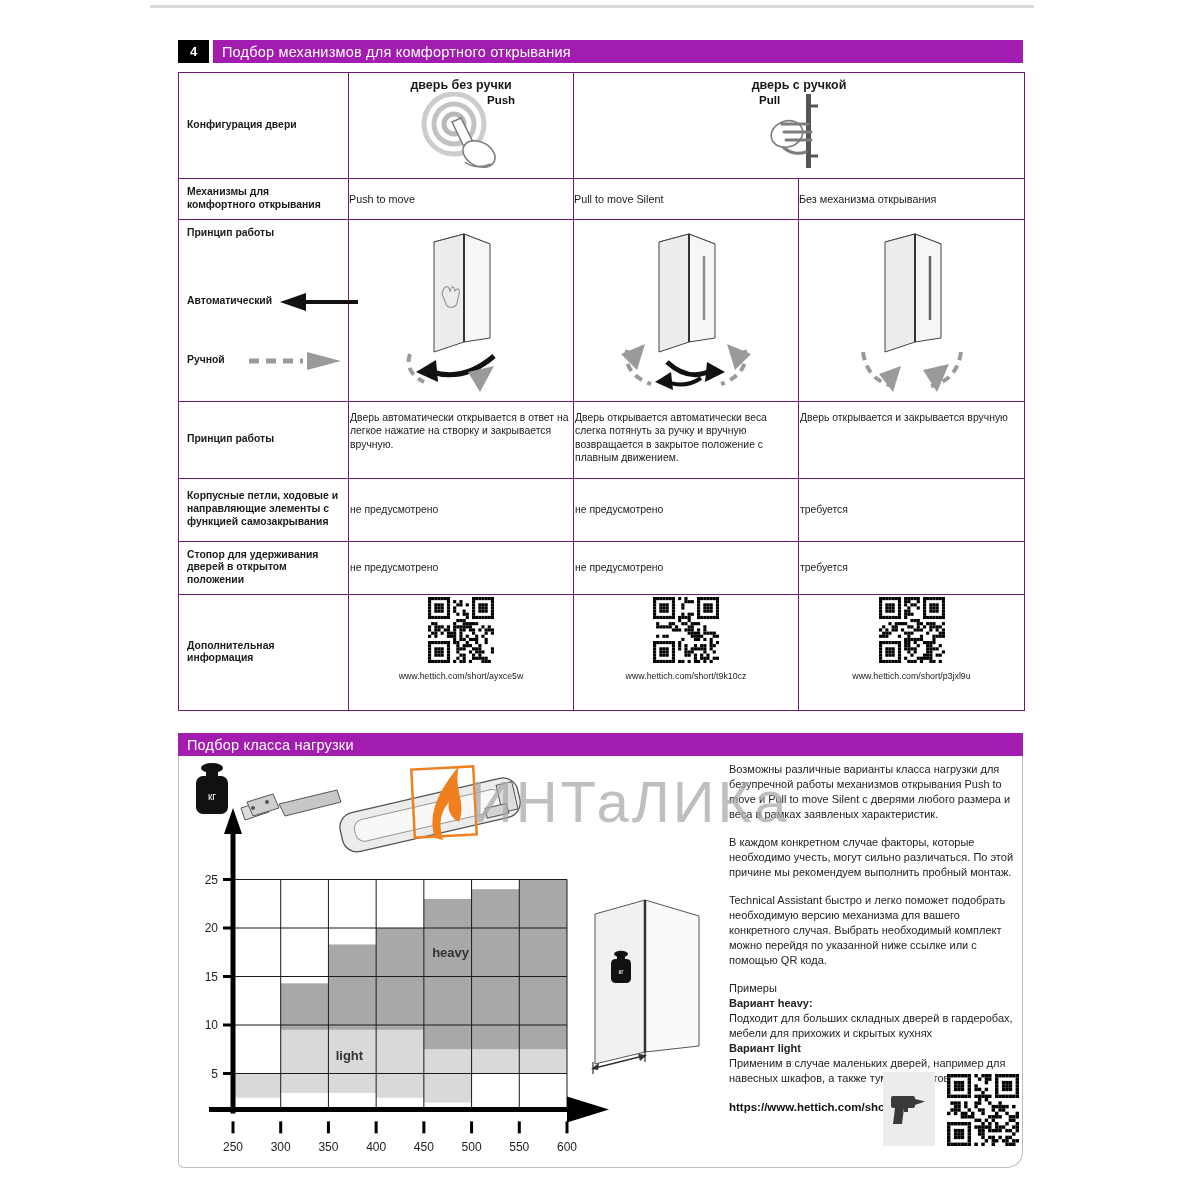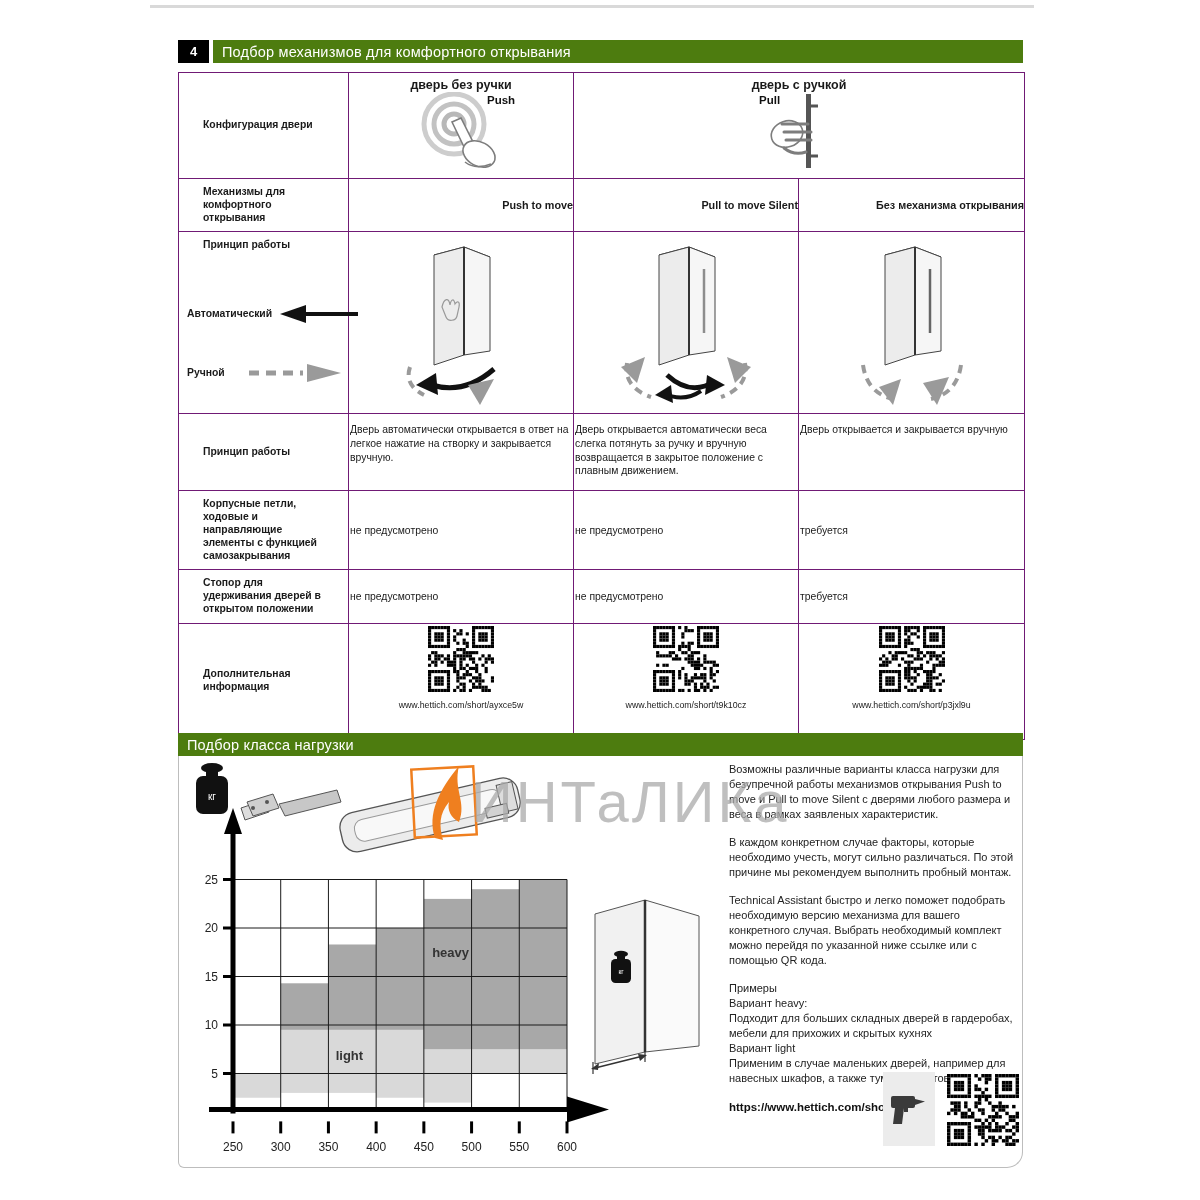--- a/index.html
+++ b/index.html
@@ -3,53 +3,53 @@
 <meta charset="utf-8">
 <style>
   html,body{margin:0;padding:0;background:#fff;}
   body{font-family:"Liberation Sans",sans-serif;color:#1a1a1a;}
   #stage{position:relative;width:1200px;height:1200px;background:#fff;overflow:hidden;}
   .scan-edge{position:absolute;left:150px;top:5px;width:884px;height:3px;background:#d9d9d9;}
   
   .secbar{position:absolute;left:178px;width:845px;height:23px;display:flex;align-items:stretch;}
   .numbox{width:31px;background:#000;color:#fff;display:flex;align-items:center;justify-content:center;
           font-size:13px;font-weight:bold;margin-right:4px;}
-  .bartitle{flex:1;background:#4d7c0f;color:#fff;font-size:14.5px;display:flex;align-items:center;padding-left:9px;letter-spacing:.2px;}
+  .bartitle{flex:1;background:#a21caf;color:#fff;font-size:14.5px;display:flex;align-items:center;padding-left:9px;letter-spacing:.2px;}
   
   .t1{position:absolute;left:178px;top:72px;width:846px;border-collapse:collapse;table-layout:fixed;}
   .t1 td{border:1px solid #701a75;vertical-align:top;font-size:10.4px;color:#1a1a1a;padding:0;box-sizing:border-box;}
-  .t1 .lbl{font-weight:bold;padding:7px 24px;line-height:12.8px;}
+  .t1 .lbl{font-weight:bold;padding:7px 8px;line-height:12.8px;}
   .t1 .cellpad{padding:9px 1px;line-height:13.6px;}
   .t1 .mid{vertical-align:middle;}
   .cc{text-align:center;}
   .doorhead{font-weight:bold;font-size:12.5px;text-align:center;margin-top:5px;}
   .iconwrap{position:relative;height:78px;}
   .pushlbl,.pulllbl{position:absolute;font-weight:bold;font-size:11.5px;color:#111;}
   .r-config td{height:106px;}
   .r-mech td{height:38px;}
-  .r-mech .mval{font-weight:bold;text-align:right;vertical-align:middle;font-size:10.8px;padding-left:24px;}
+  .r-mech .mval{font-weight:normal;text-align:left;vertical-align:middle;font-size:10.8px;}
   .r-principle td{height:182px;}
   .r-ptext td{height:77px;}
   .r-hinges td{height:63px;}
   .r-stopper td{height:34px;}
   .r-fixator td{height:35px;}
   .r-info td{height:116px;}
   .vmid{display:flex;align-items:center;height:100%;}
   .legend-row{position:absolute;left:8px;display:flex;align-items:center;gap:6px;font-weight:bold;font-size:10.4px;}
   .qrcell{text-align:center;vertical-align:middle;}
   .qr{display:inline-block;line-height:0;margin-top:2px;}
   .qrurl{font-size:8.8px;margin-top:6px;color:#222;}
   
   .s2box{position:absolute;left:178px;top:756px;width:845px;height:412px;border:1px solid #bdbdbd;border-top:none;
          border-radius:0 0 16px 6px;box-sizing:border-box;}
   .wm{position:absolute;left:292px;top:12px;font-size:58px;font-weight:normal;letter-spacing:3px;
       color:rgba(170,170,170,.75);z-index:6;pointer-events:none;white-space:nowrap;}
   .s2text{position:absolute;left:550px;top:6px;width:294px;font-size:11px;line-height:15px;color:#222;}
   .s2text p{margin:0 0 13px 0;}
-  .b{font-weight:normal;}
+  .b{font-weight:bold;}
   .s2link{font-weight:bold;font-size:11.5px;margin-top:14px;color:#111;}
   .toolrow{position:absolute;left:704px;top:316px;display:flex;align-items:flex-start;gap:12px;z-index:7;}
   .drillbox{width:52px;height:74px;background:#ececec;display:flex;align-items:center;justify-content:center;}
   .absq{position:absolute;}
   svg{display:block;}
 </style>
 </head>
 <body>
 
 <div id="stage">

